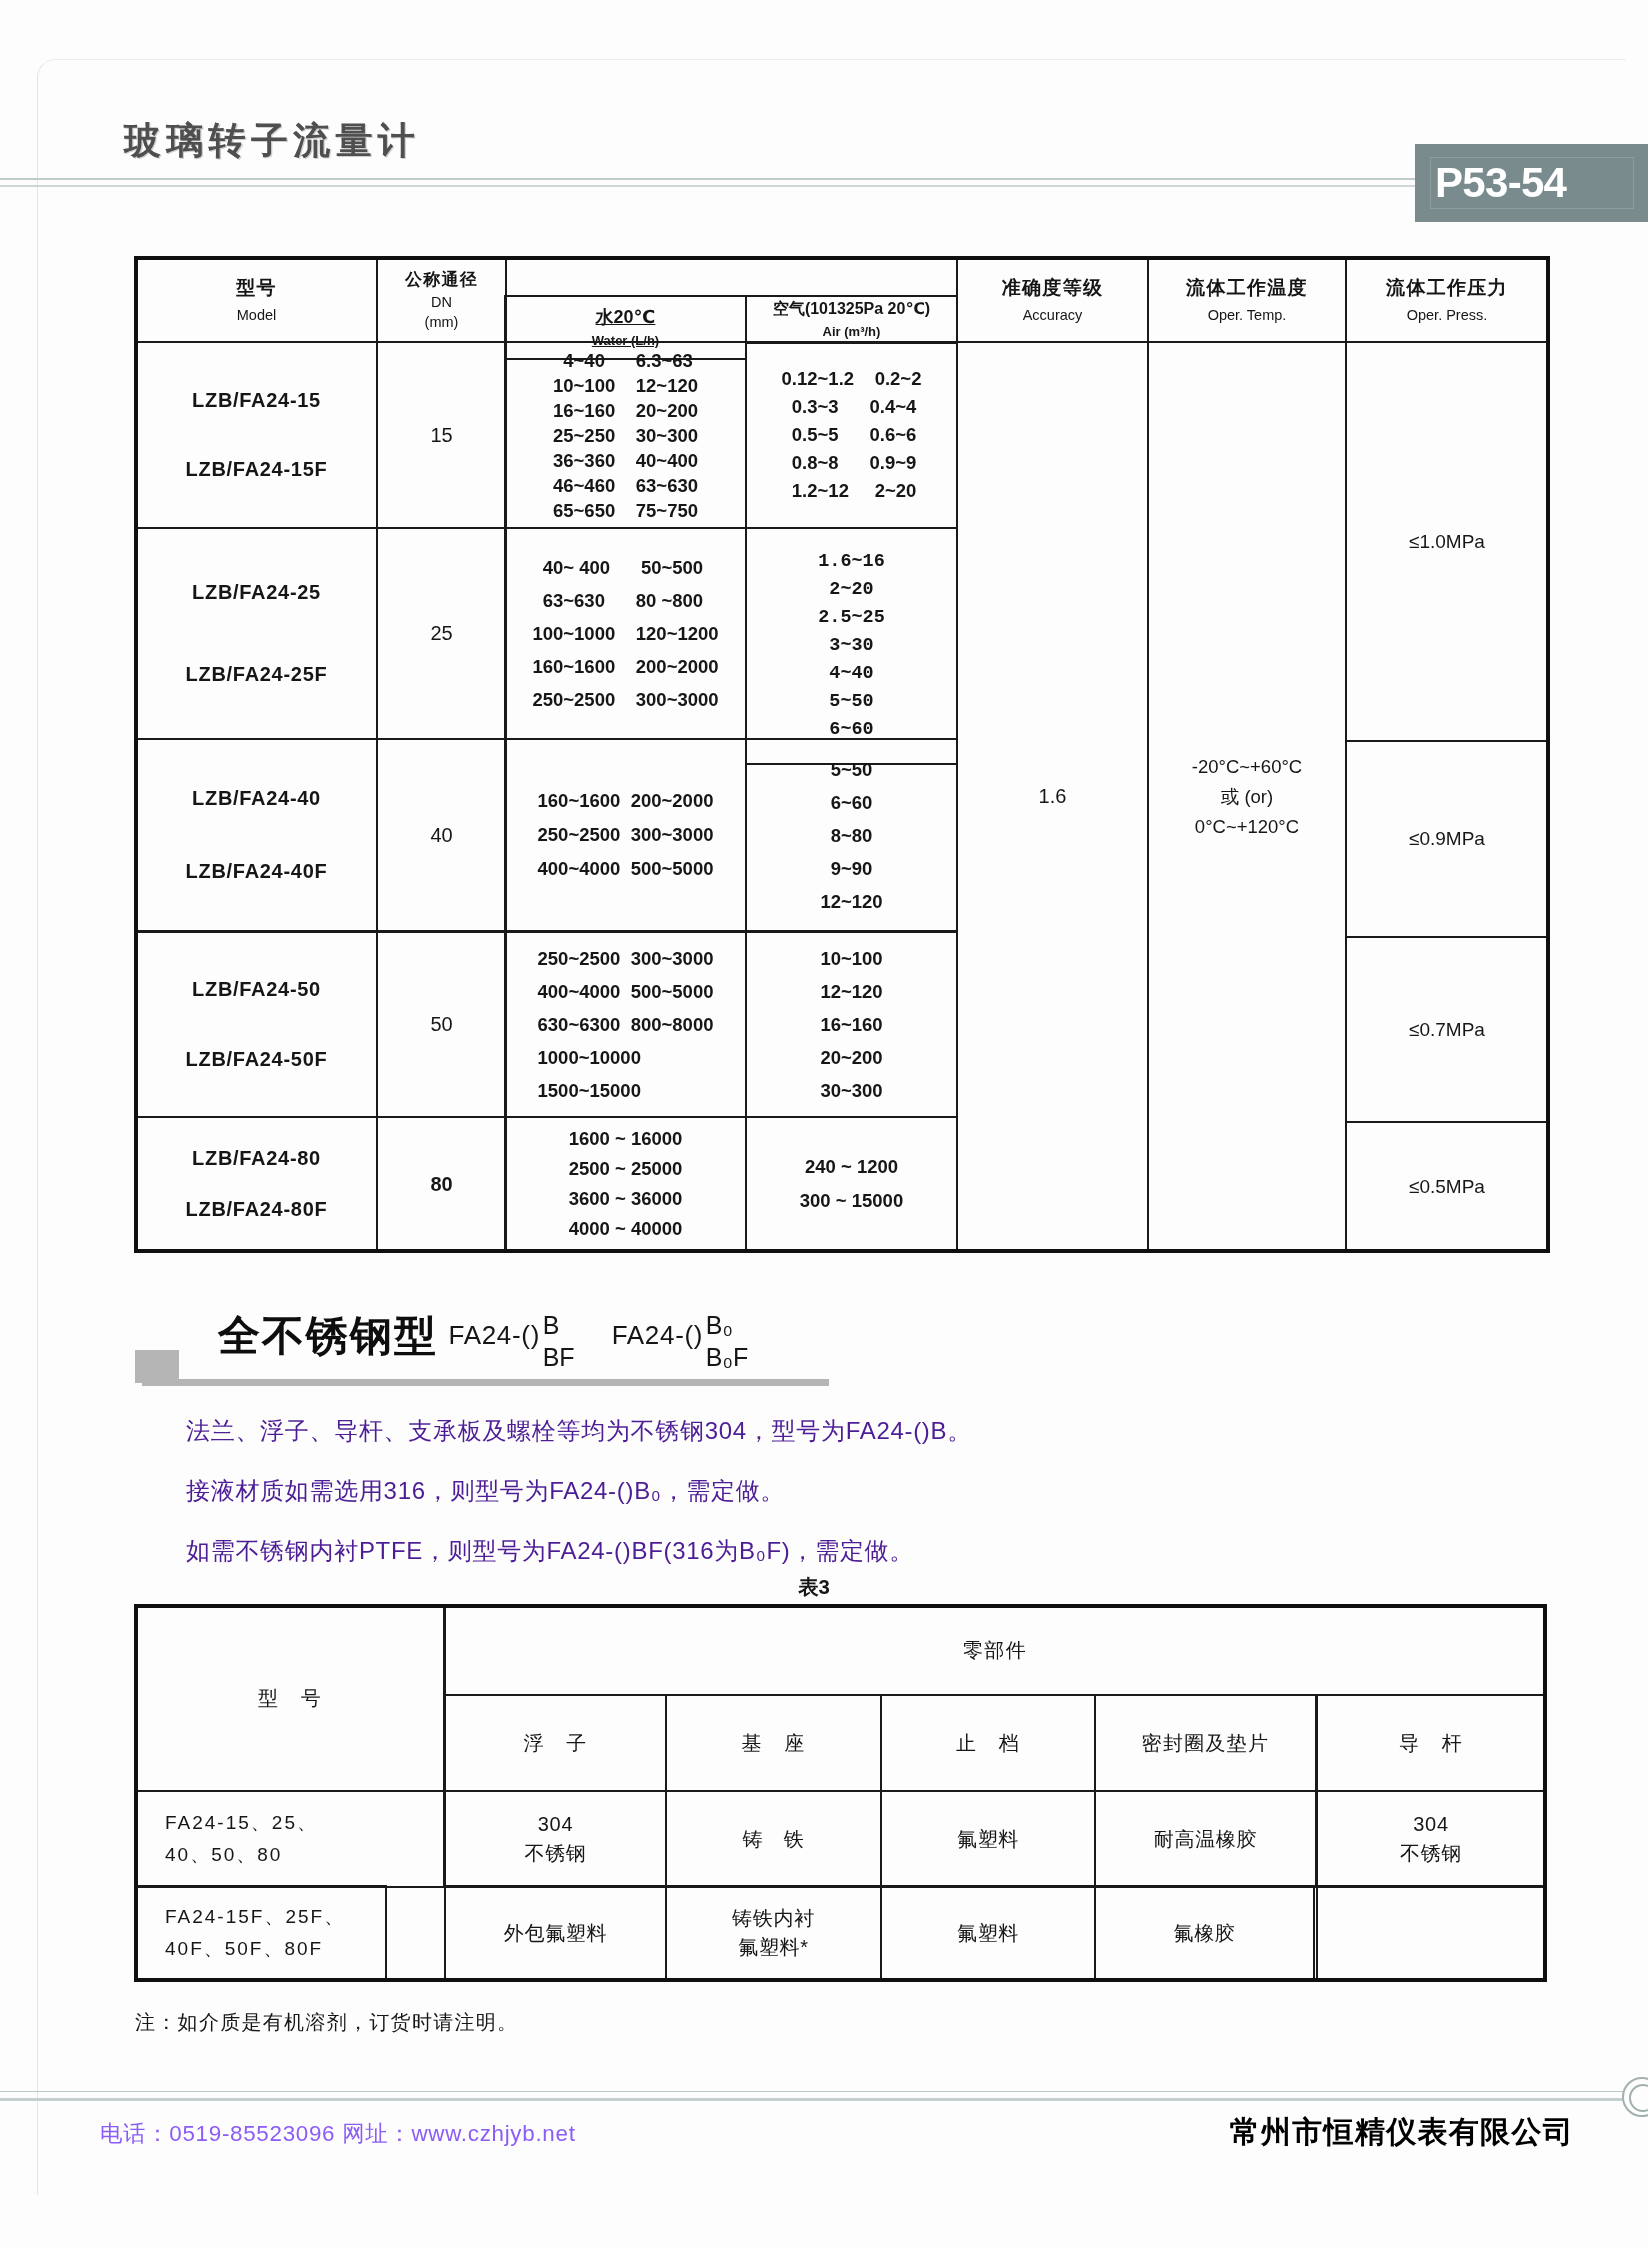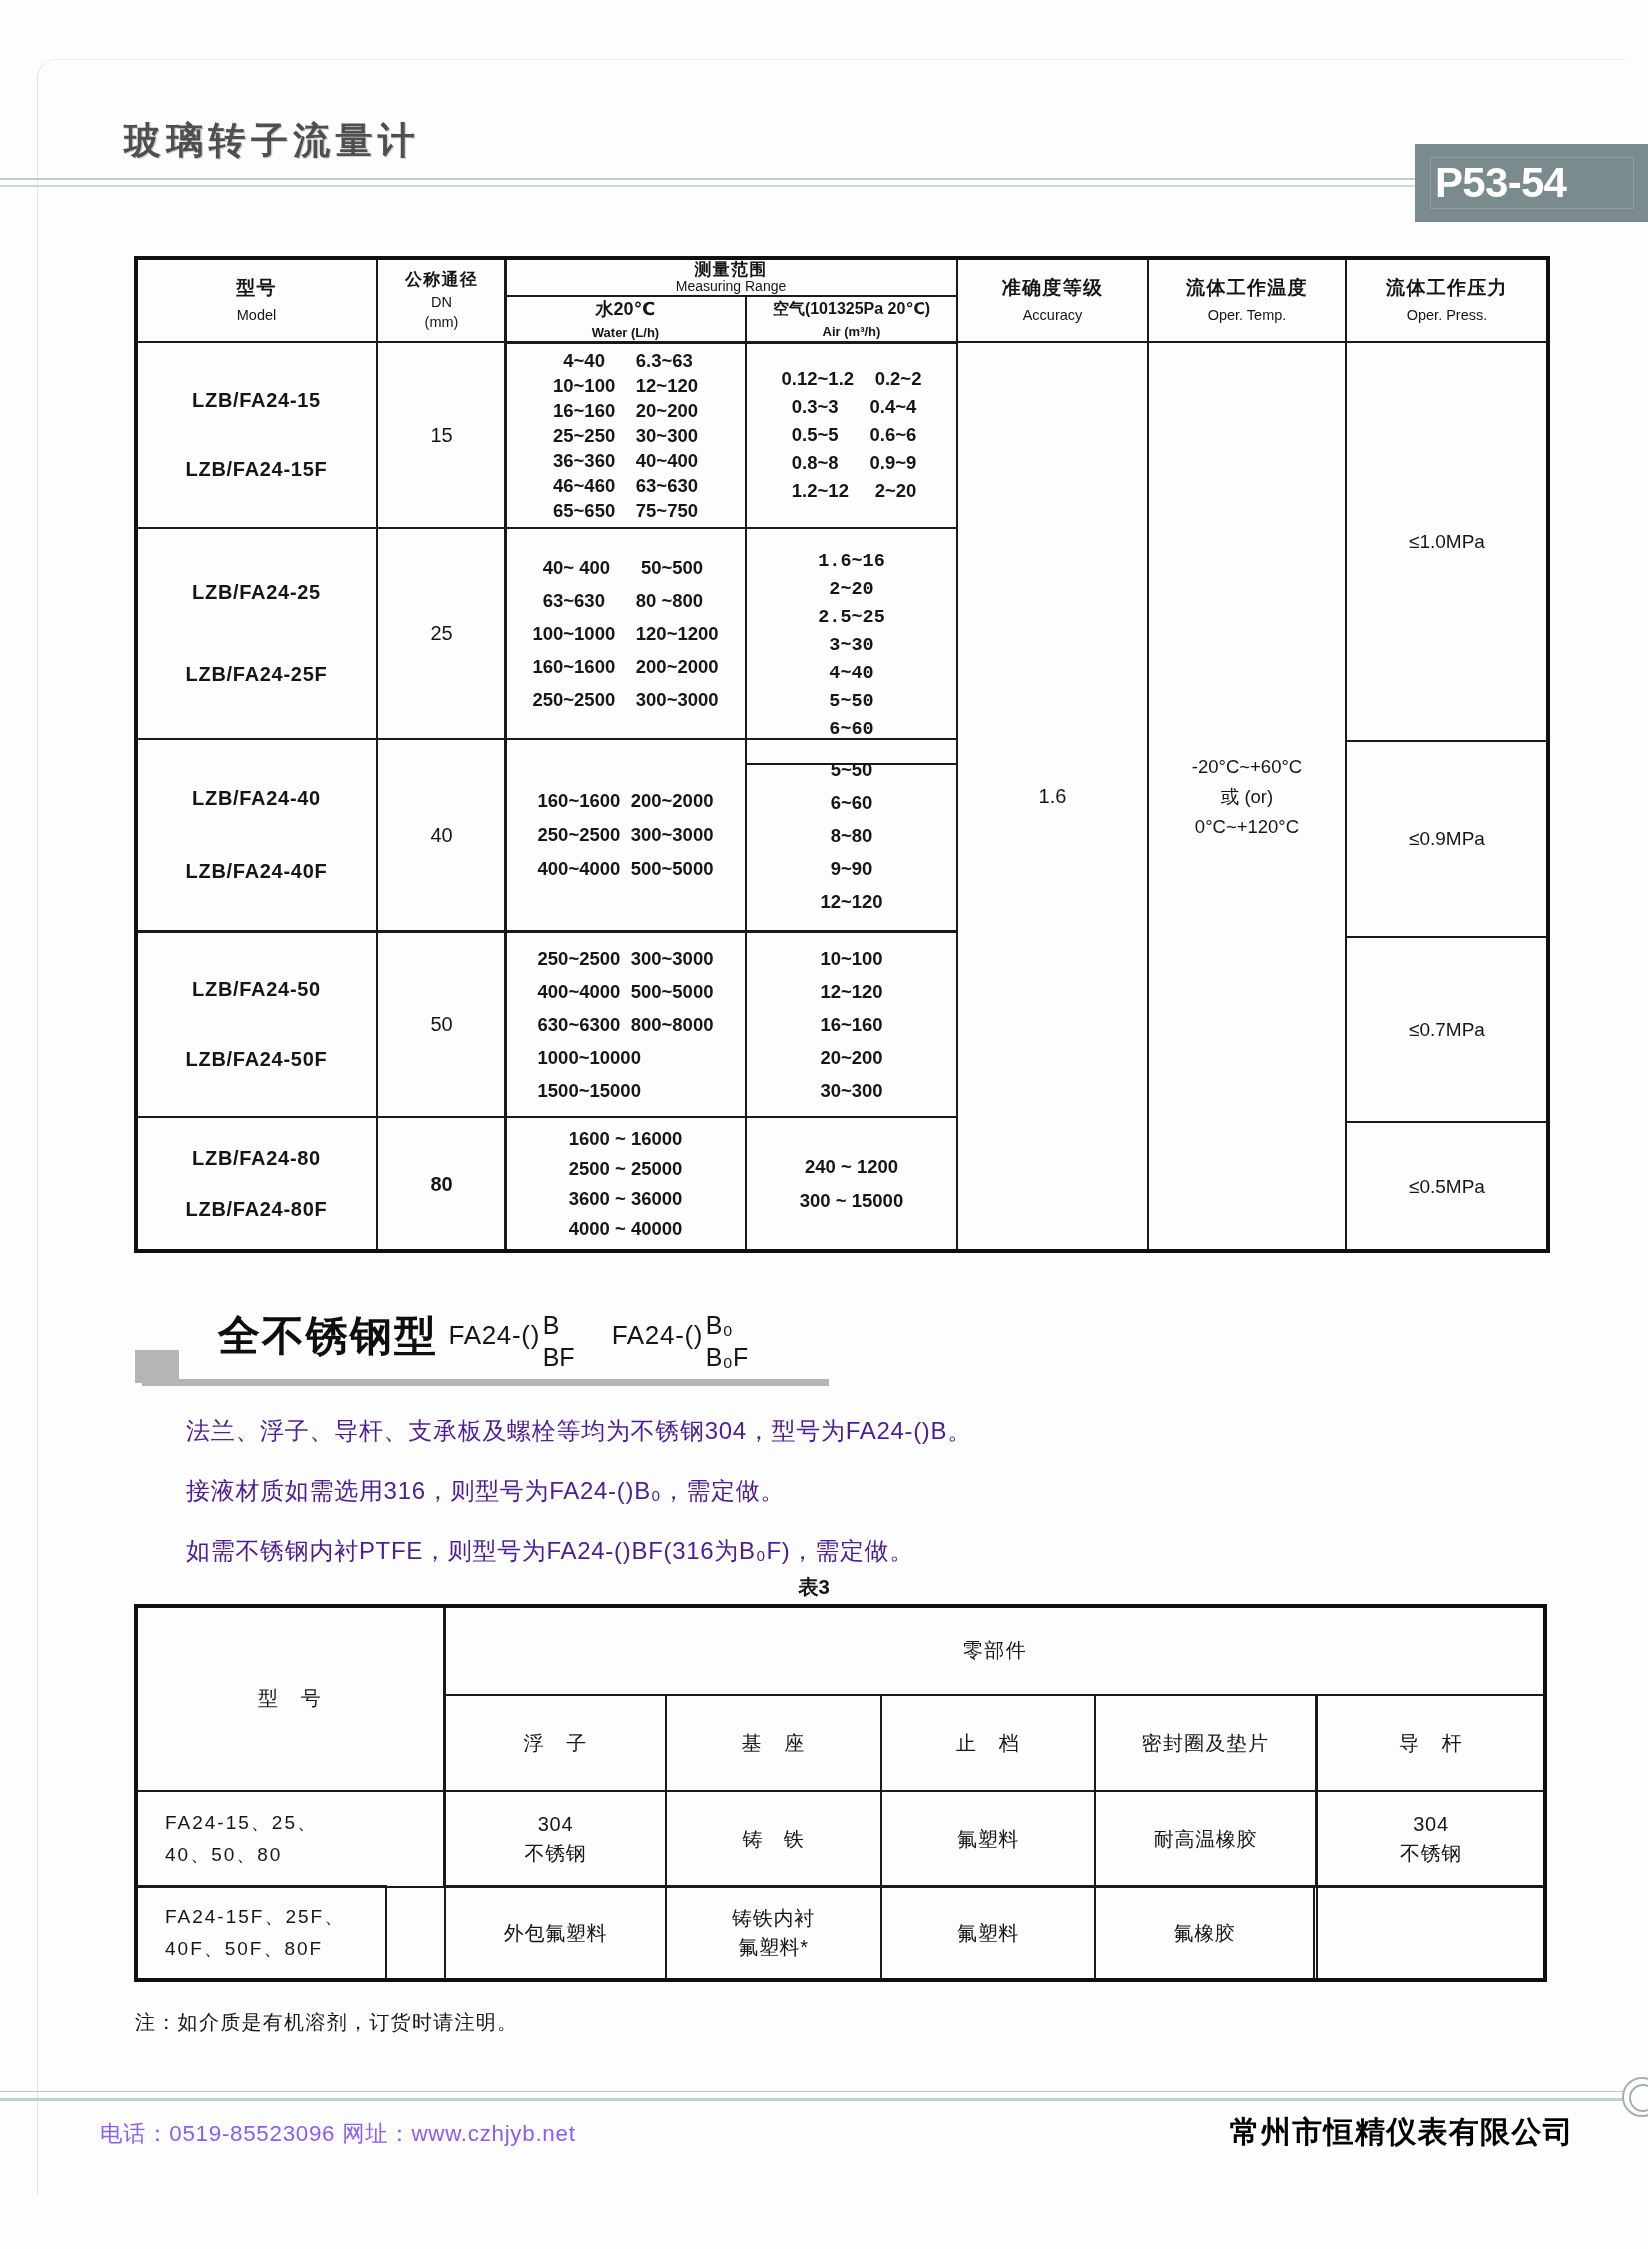--- a/index.html
+++ b/index.html
@@ -85,25 +85,21 @@
 
     <div class="c" style="left:0;top:0;width:243px;height:86px;">
       <div class="hcn">型号</div>
       <div class="hen">Model</div>
     </div>
     <div class="c" style="left:241px;top:0;width:131px;height:86px;">
       <div class="hcn" style="font-size:17px;">公称通径</div>
       <div class="hen" style="margin-top:2.6px;">DN</div>
       <div class="hen" style="margin-top:1.3px;">(mm)</div>
     </div>
-    <div class="c" style="left:369px;top:0;width:454px;height:40px;flex-direction:column;line-height:1.05;">
-      <div style="font-size:17px;font-weight:bold;letter-spacing:1.3px;">测量范围</div>
-      <div style="font-size:14px;">Measuring Range</div>
-    </div>
-    <div class="c" style="left:369px;top:38px;width:243px;height:49px;">
+    <div class="c" style="left:369px;top:38px;width:243px;height:65px;text-decoration:underline;">
       <div class="hcn-s" style="font-size:18px;">水20℃</div>
       <div class="hen-s">Water (L/h)</div>
     </div>
     <div class="c" style="left:610px;top:38px;width:213px;height:49px;">
       <div class="hcn-s">空气(101325Pa 20℃)</div>
       <div class="hen-s">Air (m³/h)</div>
     </div>
     <div class="c" style="left:821px;top:0;width:193px;height:86px;">
       <div class="hcn">准确度等级</div>
       <div class="hen">Accuracy</div>

